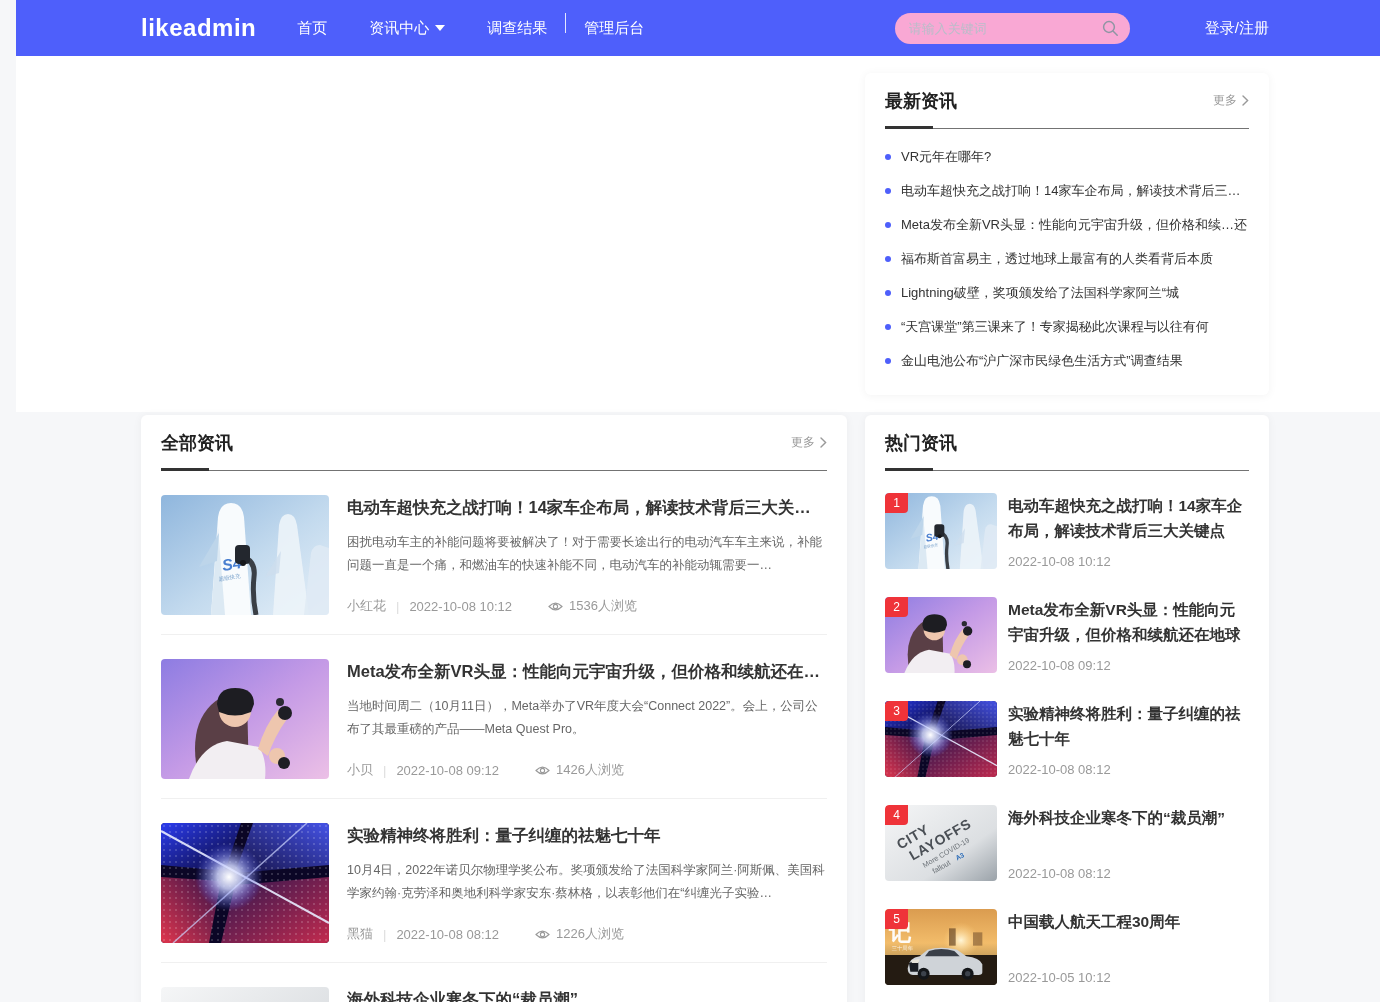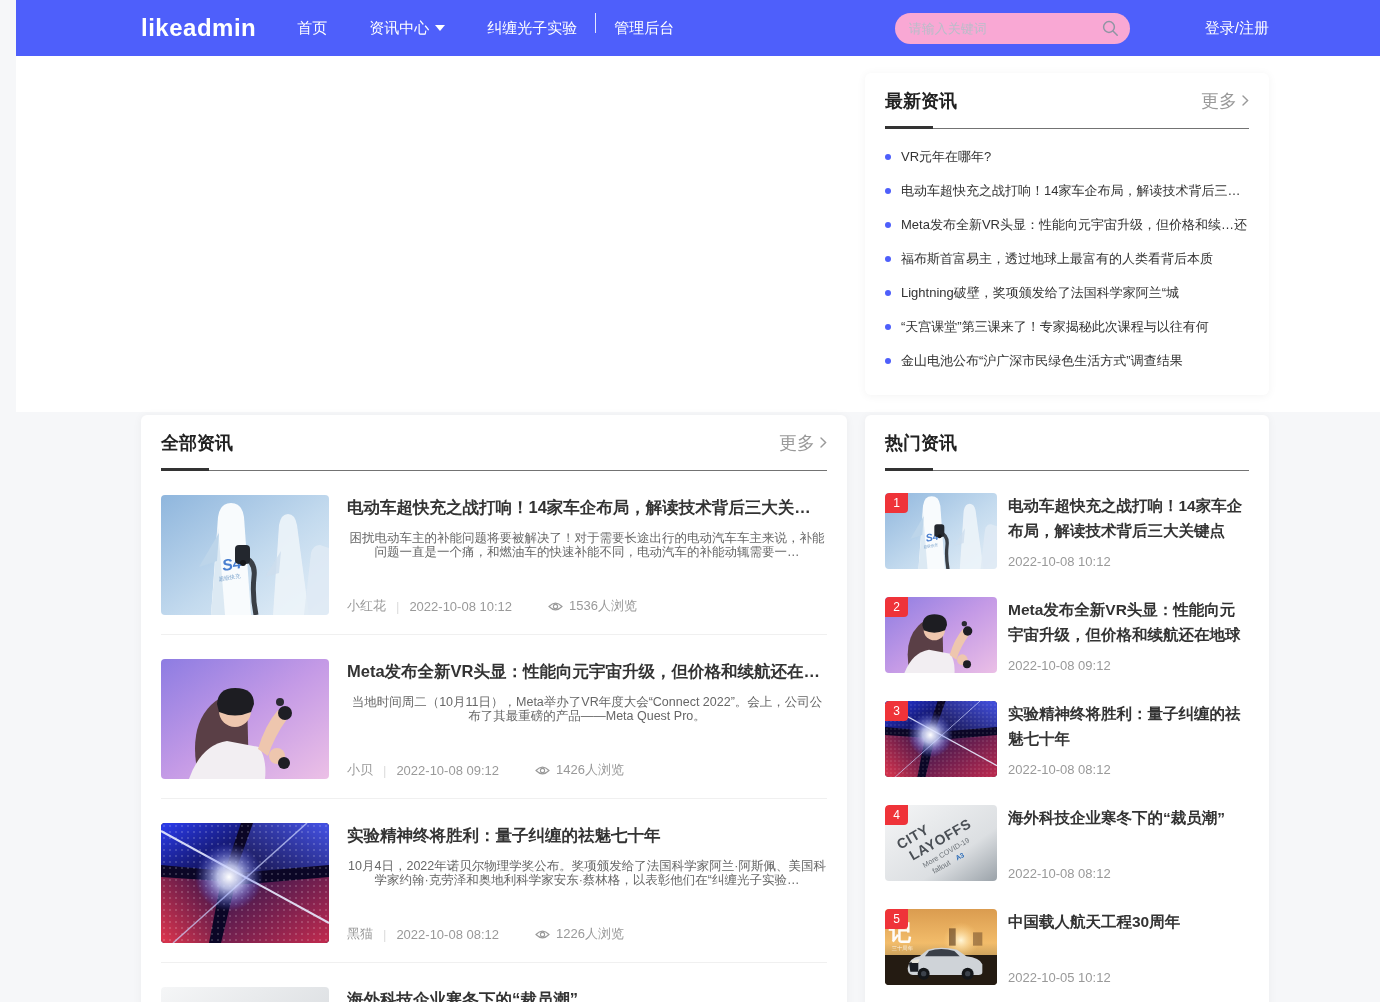--- a/index.html
+++ b/index.html
@@ -53,21 +53,21 @@
   .card-head {
     height:56px; display:flex; align-items:center; justify-content:space-between;
     border-bottom:1px solid #737373; position:relative;
   }
   .sec-title { font-size:18px; font-weight:700; color:#222; }
   .card-head::after {
     content:""; position:absolute; left:0; bottom:-1px;
     width:48px; height:3px; background:#333;
   }
   .more-link {
-    display:flex; align-items:center; color:#999; font-size:18px; cursor:pointer;
+    display:flex; align-items:center; color:#999; font-size:12px; cursor:pointer;
   }
   .more-link svg { margin-left:5px; }
 
   
   .latest-card { left:849px; top:73px; width:404px; height:322px; }
   .latest-list { padding-top:11px; }
   .latest-item {
     height:34px; display:flex; align-items:center; cursor:pointer;
     font-size:13px; color:#333;
   }
@@ -85,22 +85,22 @@
   .article-thumb {
     flex:0 0 168px; width:168px; height:120px; border-radius:4px; overflow:hidden; cursor:pointer;
   }
   .article-thumb svg, .hot-thumb svg { width:100%; height:100%; display:block; }
   .article-body { flex:1; margin-left:18px; display:flex; flex-direction:column; min-width:0; }
   .article-title {
     font-size:16.5px; font-weight:700; color:#333; margin-top:2px;
     white-space:nowrap; overflow:hidden; text-overflow:ellipsis; cursor:pointer;
   }
   .article-summary {
-    margin-top:12px; font-size:12.5px; color:#666; line-height:14px;
-    display:-webkit-box; -webkit-box-orient:vertical; -webkit-line-clamp:3; overflow:hidden;text-align:center;
+    margin-top:12px; font-size:12.5px; color:#666; line-height:23px;
+    display:-webkit-box; -webkit-box-orient:vertical; -webkit-line-clamp:3; overflow:hidden;
   }
   .article-meta {
     margin-top:auto; display:flex; align-items:center; font-size:13px; color:#999;
   }
   .meta-sep { margin:0 10px; color:#ddd; }
   .views { display:flex; align-items:center; margin-left:36px; }
   .views svg { margin-right:6px; }
 
   
   .hot-card { left:849px; top:415px; width:404px; height:720px; }
@@ -132,21 +132,21 @@
     <div class="logo">likeadmin</div>
     <div class="nav-menu">
         <a class="nav-item">
           <span>首页</span>
         </a>
         <a class="nav-item">
           <span>资讯中心</span>
           <span class="caret"></span>
         </a>
         <a class="nav-item">
-          <span>纠缠光子实验</span>
+          <span>调查结果</span>
         </a>
         <span class="nav-divider"></span>
         <a class="nav-item">
           <span>管理后台</span>
         </a>
       </div>
     <div class="search-wrap">
       <input class="search-input" type="text" placeholder="请输入关键词" style="">
       <span class="search-icon">
         <svg width="17" height="17" viewBox="0 0 17 17">

